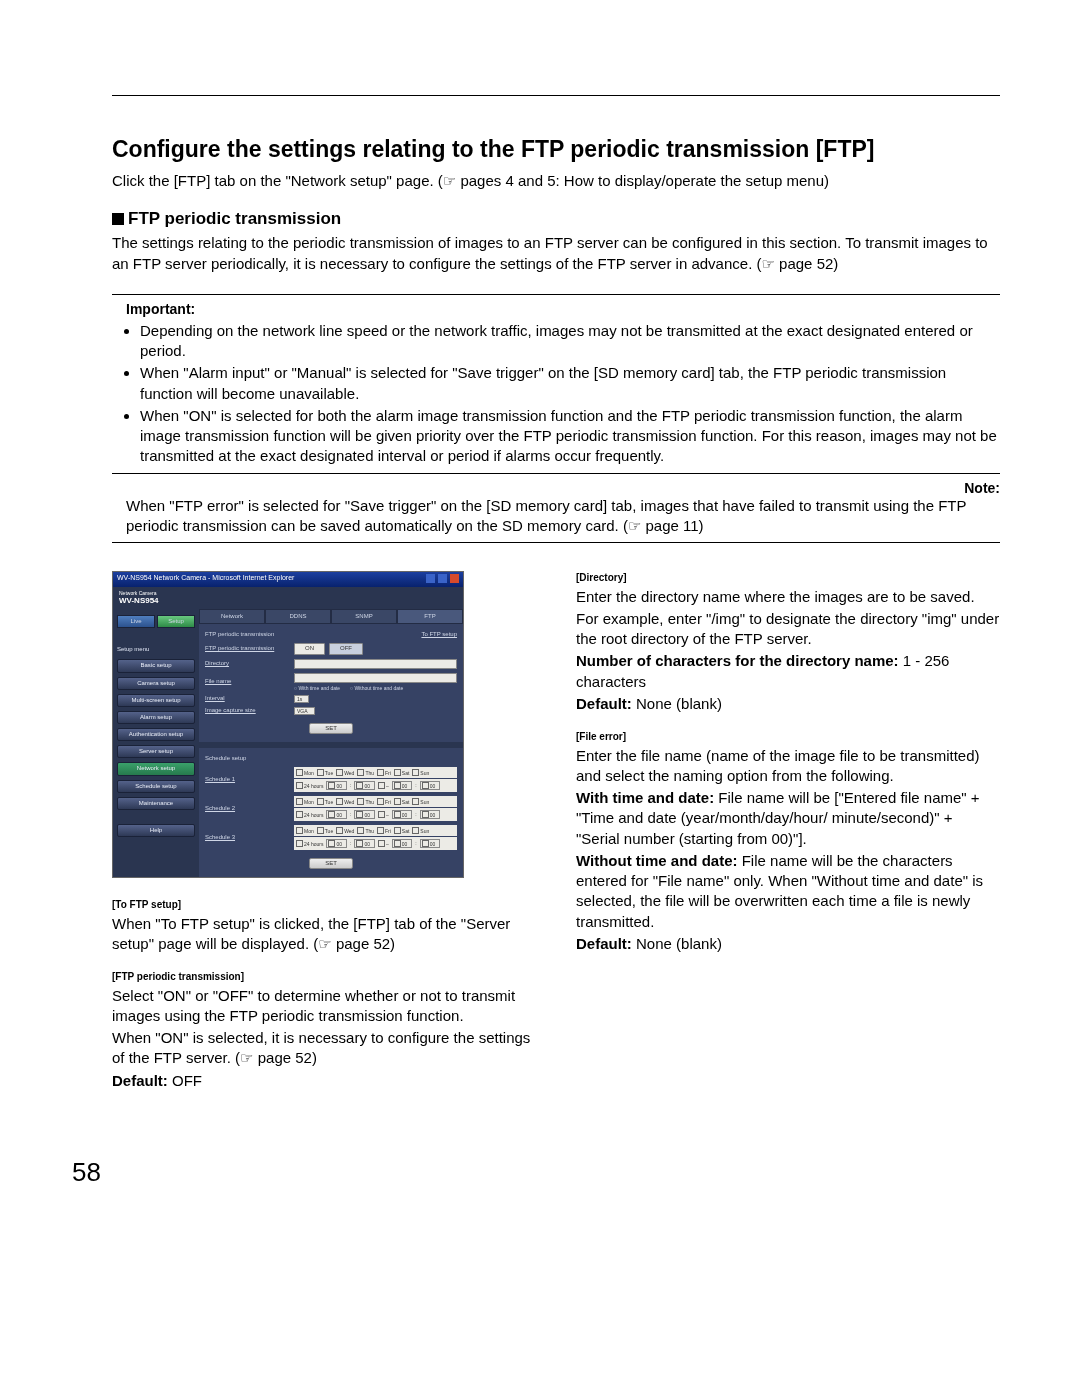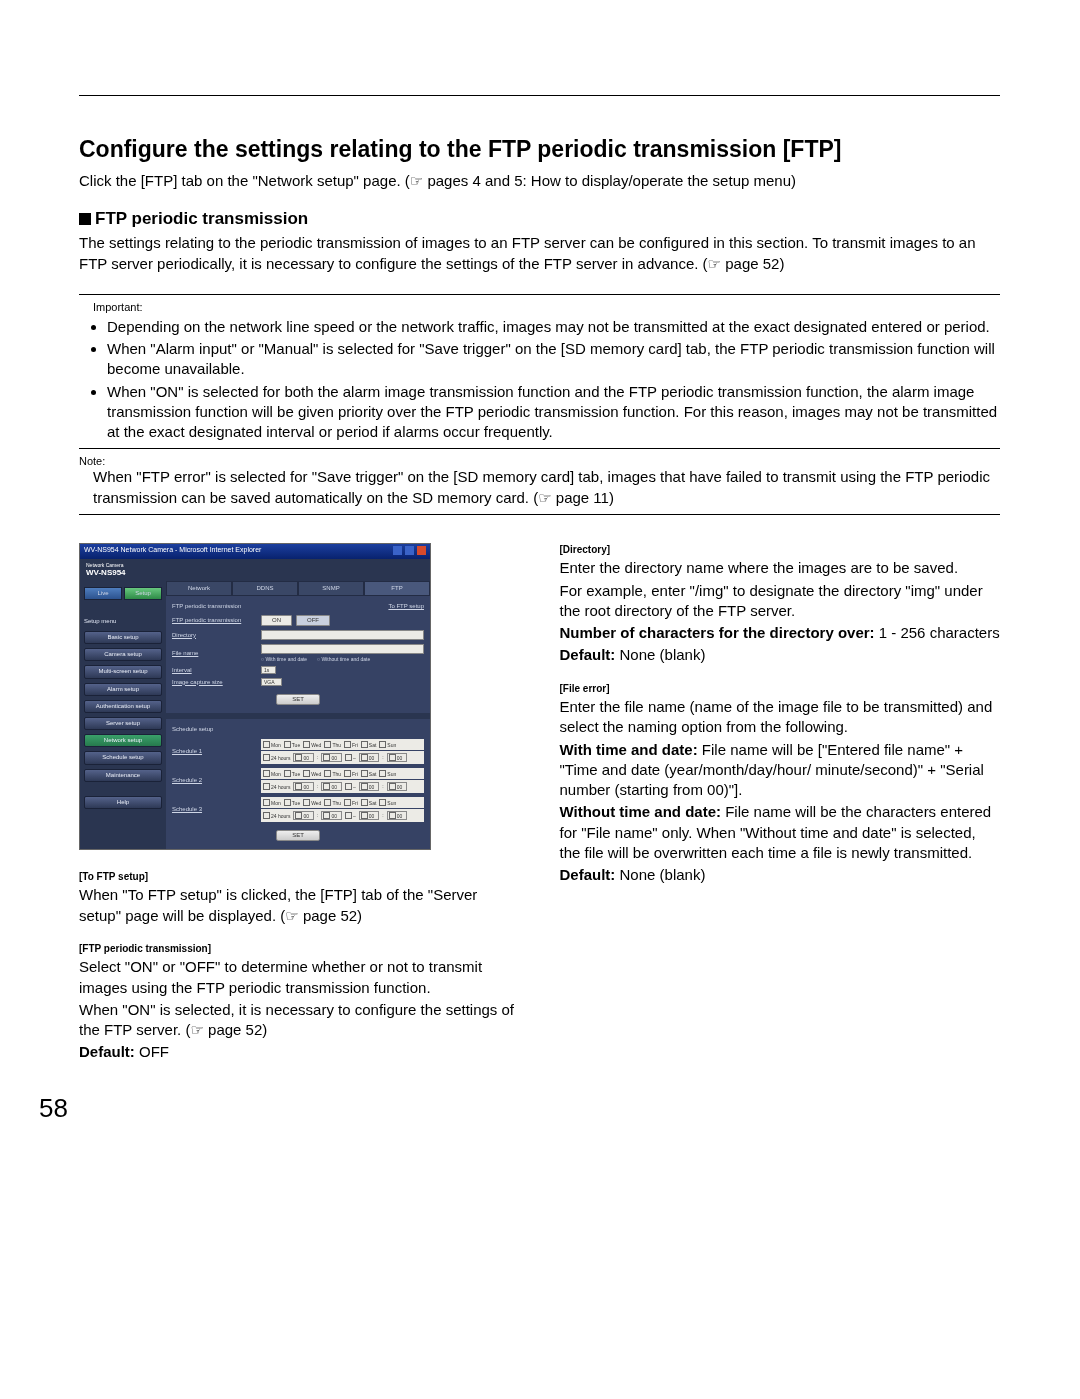--- a/index.html
+++ b/index.html
@@ -4,21 +4,21 @@
   <style>
     body {
       margin: 0;
       font-family: Arial, Helvetica, sans-serif;
       background: #fff;
       color: #000;
       width: 1080px;
       box-sizing: border-box;
     }
     .page {
-      padding: 95px 80px 40px 79px;
+      padding: 95px 80px 40px 112px;
       width: 1080px;
       box-sizing: border-box;
     }
     .top-rule {
       border-top: 1px solid #000;
       margin-bottom: 40px;
     }
     h1 {
       font-size: 23px;
       font-weight: bold;
@@ -51,22 +51,22 @@
       line-height: 1.35;
       margin: 0 11px 4px 0;
     }
     .boxgap { height: 10px; }
     hr.note-rule {
       border: none;
       border-top: 1px solid #000;
       margin: 6px 0;
     }
     .label {
-      font-weight: normal;
-      font-size: 11px;
+      font-weight: bold;
+      font-size: 14px;
     }
     ul.bullets {
       margin: 4px 0 4px 0;
       padding-left: 28px;
       font-size: 15px;
       line-height: 1.35;
     }
     ul.bullets li {
       margin-bottom: 2px;
     }
@@ -87,21 +87,21 @@
     }
     .col h3 {
       font-size: 10px;
       font-weight: bold;
       margin: 0 0 2px 0;
     }
     .col p { margin: 0 0 2px 0; }
     .page-number {
       font-size: 26px;
       font-weight: normal;
-      margin-top: 28px;
+      margin-top: 64px;
       margin-left: -40px;
     }
 
     
     .app-window {
       width: 350px;
       margin-bottom: 20px;
       font-size: 7px;
       line-height: 1.2;
       color: #cfd6e6;
@@ -174,21 +174,21 @@
 
   <div class="boxgap"></div>
   <hr class="note-rule">
   <div class="label" style="padding-left:14px;">Important:</div>
   <ul class="bullets">
     <li>Depending on the network line speed or the network traffic, images may not be transmitted at the exact designated entered or period.</li>
     <li>When "Alarm input" or "Manual" is selected for "Save trigger" on the [SD memory card] tab, the FTP periodic transmission function will become unavailable.</li>
     <li>When "ON" is selected for both the alarm image transmission function and the FTP periodic transmission function, the alarm image transmission function will be given priority over the FTP periodic transmission function. For this reason, images may not be transmitted at the exact designated interval or period if alarms occur frequently.</li>
   </ul>
   <hr class="note-rule">
-  <div class="label" style="padding-left:0;">Note:</div>
+  <div class="label" style="padding-left:0;text-align:right;">Note:</div>
   <div class="note-body">
     <span>When "FTP error" is selected for "Save trigger" on the [SD memory card] tab, images that have failed to transmit using the FTP periodic transmission can be saved automatically on the SD memory card. (</span><span class="pointer">☞</span><span> page 11)</span>
   </div>
   <hr class="note-rule">
 
   <div class="two-col">
 
     <div class="col">
 
       <div class="app-window">
@@ -349,21 +349,21 @@
       <p>
         <span>When "ON" is selected, it is necessary to configure the settings of the FTP server. (</span><span class="pointer">☞</span><span> page 52)</span>
       </p>
       <p><b>Default:</b><span> OFF</span></p>
     </div>
 
     <div class="col">
       <h3>[Directory]</h3>
       <p>Enter the directory name where the images are to be saved.</p>
       <p>For example, enter "/img" to designate the directory "img" under the root directory of the FTP server.</p>
-      <p><b>Number of characters for the directory over:</b><span> 1 - 256 characters</span></p>
+      <p><b>Number of characters for the directory name:</b><span> 1 - 256 characters</span></p>
       <p><b>Default:</b><span> None (blank)</span></p>
 
       <div style="height:14px"></div>
 
       <h3>[File error]</h3>
       <p>Enter the file name (name of the image file to be transmitted) and select the naming option from the following.</p>
       <p><b>With time and date:</b><span class="indent-inline"> File name will be ["Entered file name" + "Time and date (year/month/day/hour/ minute/second)" + "Serial number (starting from 00)"].</span></p>
       <p><b>Without time and date:</b><span> File name will be the characters entered for "File name" only. When "Without time and date" is selected, the file will be overwritten each time a file is newly transmitted.</span></p>
       <p><b>Default:</b><span> None (blank)</span></p>
     </div>

